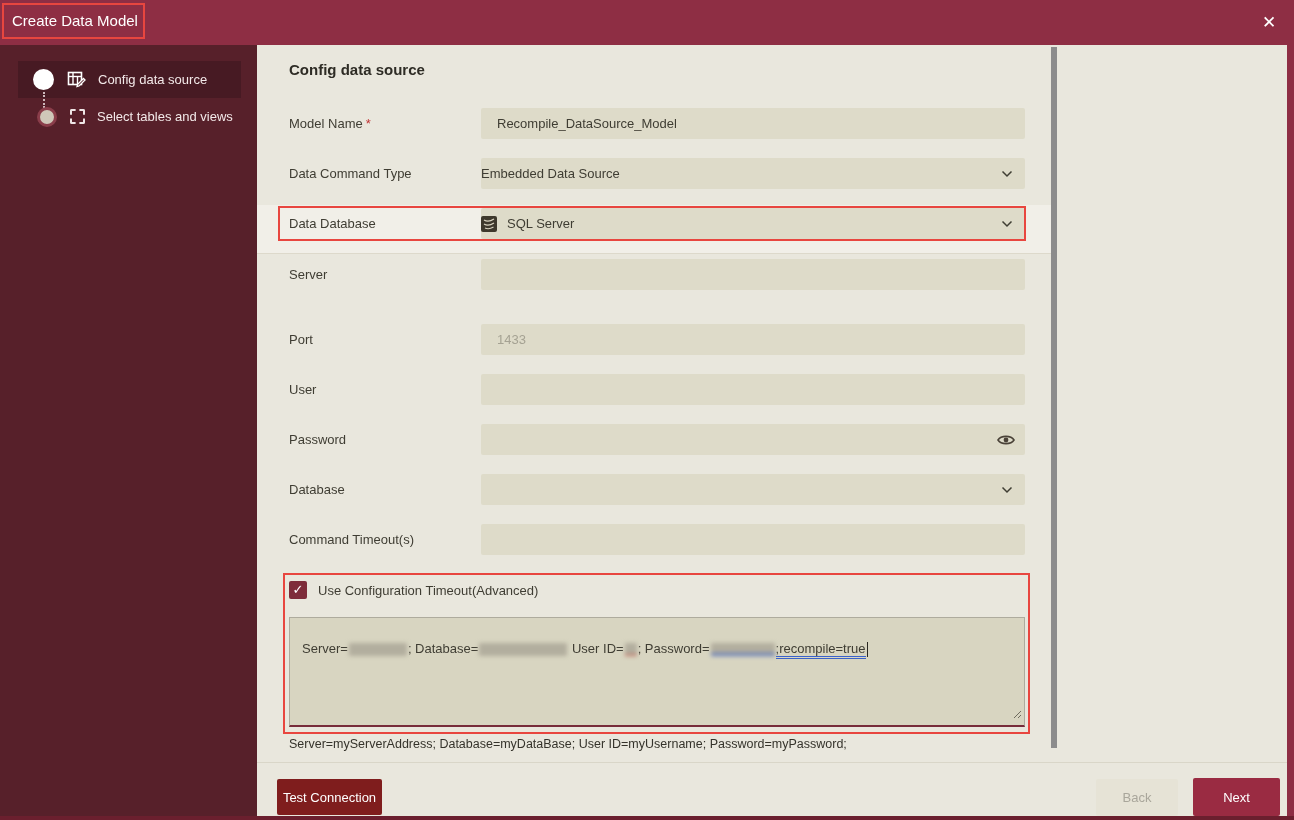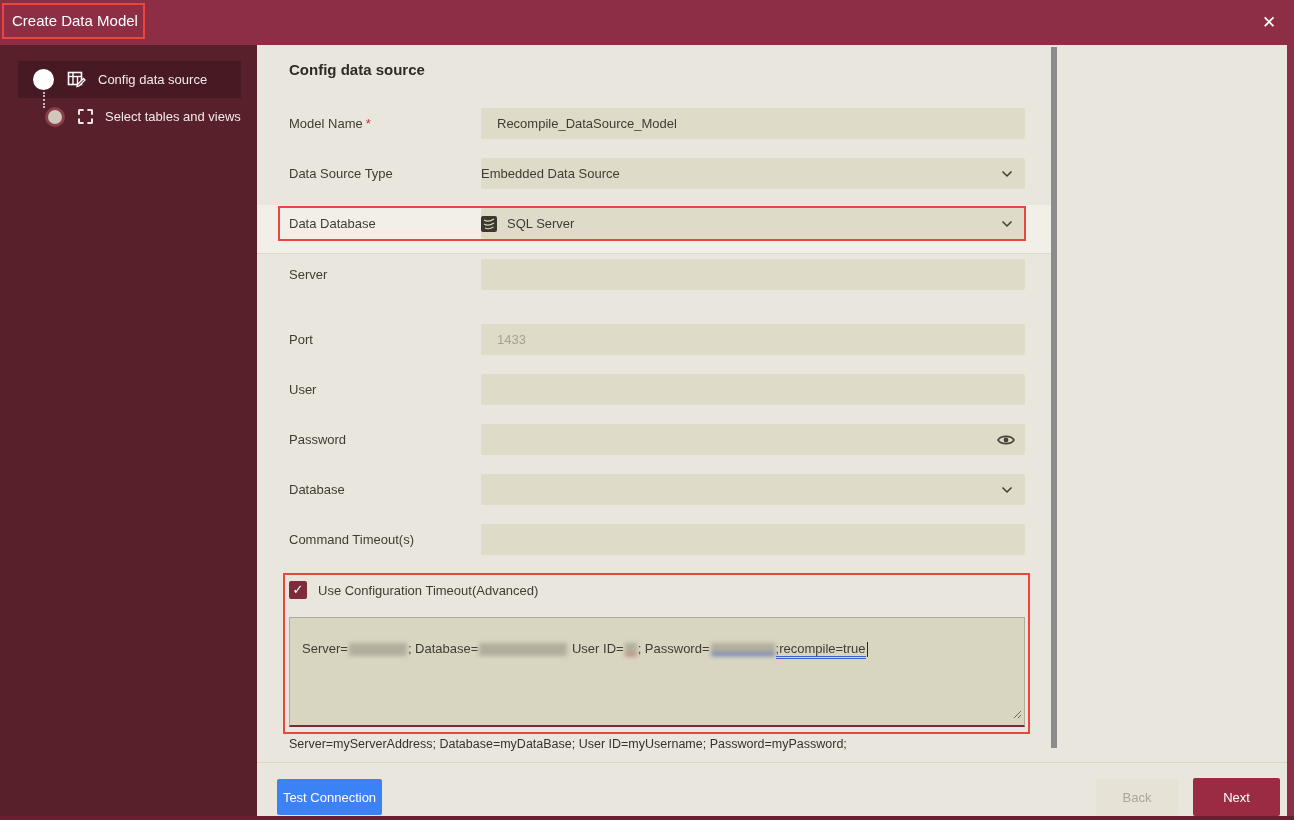--- a/index.html
+++ b/index.html
@@ -8,21 +8,21 @@
   #app { position:relative; width:1294px; height:820px; background:#741f30; }
 
   
   #titlebar { position:absolute; left:0; top:0; width:1294px; height:45px; background:#8e2e44; }
   #title-text { position:absolute; left:12px; top:12px; color:#ffffff; font-size:15px; }
   #close-btn { position:absolute; right:12px; top:10px; width:26px; height:26px; color:#ffffff;
                font-size:17px; line-height:26px; text-align:center; cursor:pointer; }
 
   
   #sidebar { position:absolute; left:0; top:45px; width:257px; height:771px; background:#57202a; }
-  .step-row { position:absolute; left:12px; width:215px; height:37px; display:flex; align-items:center; }
+  .step-row { position:absolute; left:4px; width:215px; height:37px; display:flex; align-items:center; }
   .step-row.active { left:18px; width:223px; background:#471a23; }
   .step-circle { width:21px; height:21px; border-radius:50%; flex:0 0 21px; }
   .c1 { background:#ffffff; margin-left:15px; }
   .c2 { background:#cfc7b9; border:3px solid #8a3d4a; margin-left:33px; width:20px; height:20px; flex-basis:20px; }
   .step-icon { margin-left:13px; display:flex; align-items:center; }
   .step-label { margin-left:12px; color:#f3e9e9; font-size:13px; white-space:nowrap; }
   #step-connector { position:absolute; left:43px; top:47px; height:16px; border-left:2px dotted #cbb7ba; }
   .dashed-sq { width:15px; height:15px; border:2px dashed #efe6e6; border-radius:2px; }
 
   
@@ -80,21 +80,21 @@
   .squiggle { border-bottom:2px dotted #cc3b30; }
   #caret { display:inline-block; width:1px; height:15px; background:#2a2822; vertical-align:middle; margin-left:1px; }
   #resize-handle { position:absolute; right:2px; bottom:3px; }
 
   #conn-hint { position:absolute; left:32px; top:692px; font-size:12.5px; color:#35332b; }
 
   
   #footer-divider { position:absolute; left:0; top:717px; width:1030px; border-top:1px solid #d9d6c8; }
   .btn { position:absolute; border:0; border-radius:2px; font-family:"Liberation Sans", sans-serif;
          font-size:13px; cursor:pointer; }
-  #btn-test { left:20px; top:734px; width:105px; height:36px; background:#3b82f6; color:#ffffff; }
+  #btn-test { left:20px; top:734px; width:105px; height:36px; background:#7f1d1d; color:#ffffff; }
   #btn-back { left:839px; top:734px; width:82px; height:37px; background:#e6e3d6; color:#a9a69b; cursor:default; }
   #btn-next { left:936px; top:733px; width:87px; height:38px; background:#9a2b42; color:#ffffff; }
 
   
   .annotation { position:absolute; border:2px solid #e8463f; pointer-events:none; z-index:50; }
   #ann-title    { left:2px;   top:3px;   width:143px; height:36px; }
   #ann-provider { left:278px; top:206px; width:748px; height:35px; }
   #ann-config   { left:283px; top:573px; width:747px; height:161px; }
 </style>
 </head>
@@ -138,21 +138,21 @@
     <div class="hover-strip"></div>
 
     <div class="row" id="row-model">
       <span class="flabel"><span>Model Name</span><span class="req">*</span></span>
       <div class="fieldbox">
         <input type="text" value="Recompile_DataSource_Model" style="">
       </div>
     </div>
 
     <div class="row" id="row-dstype">
-      <span class="flabel">Data Source Type</span>
+      <span class="flabel">Data Command Type</span>
       <div class="fieldbox selectbox">
         <span class="sel-text">Embedded Data Source</span>
         <span class="sel-chevron">
           <svg width="12" height="8" viewBox="0 0 12 8">
               <polyline points="1.5,1.5 6,6 10.5,1.5" fill="none" stroke="#3f3d33" stroke-width="1.5"></polyline>
             </svg>
         </span>
       </div>
     </div>
 

